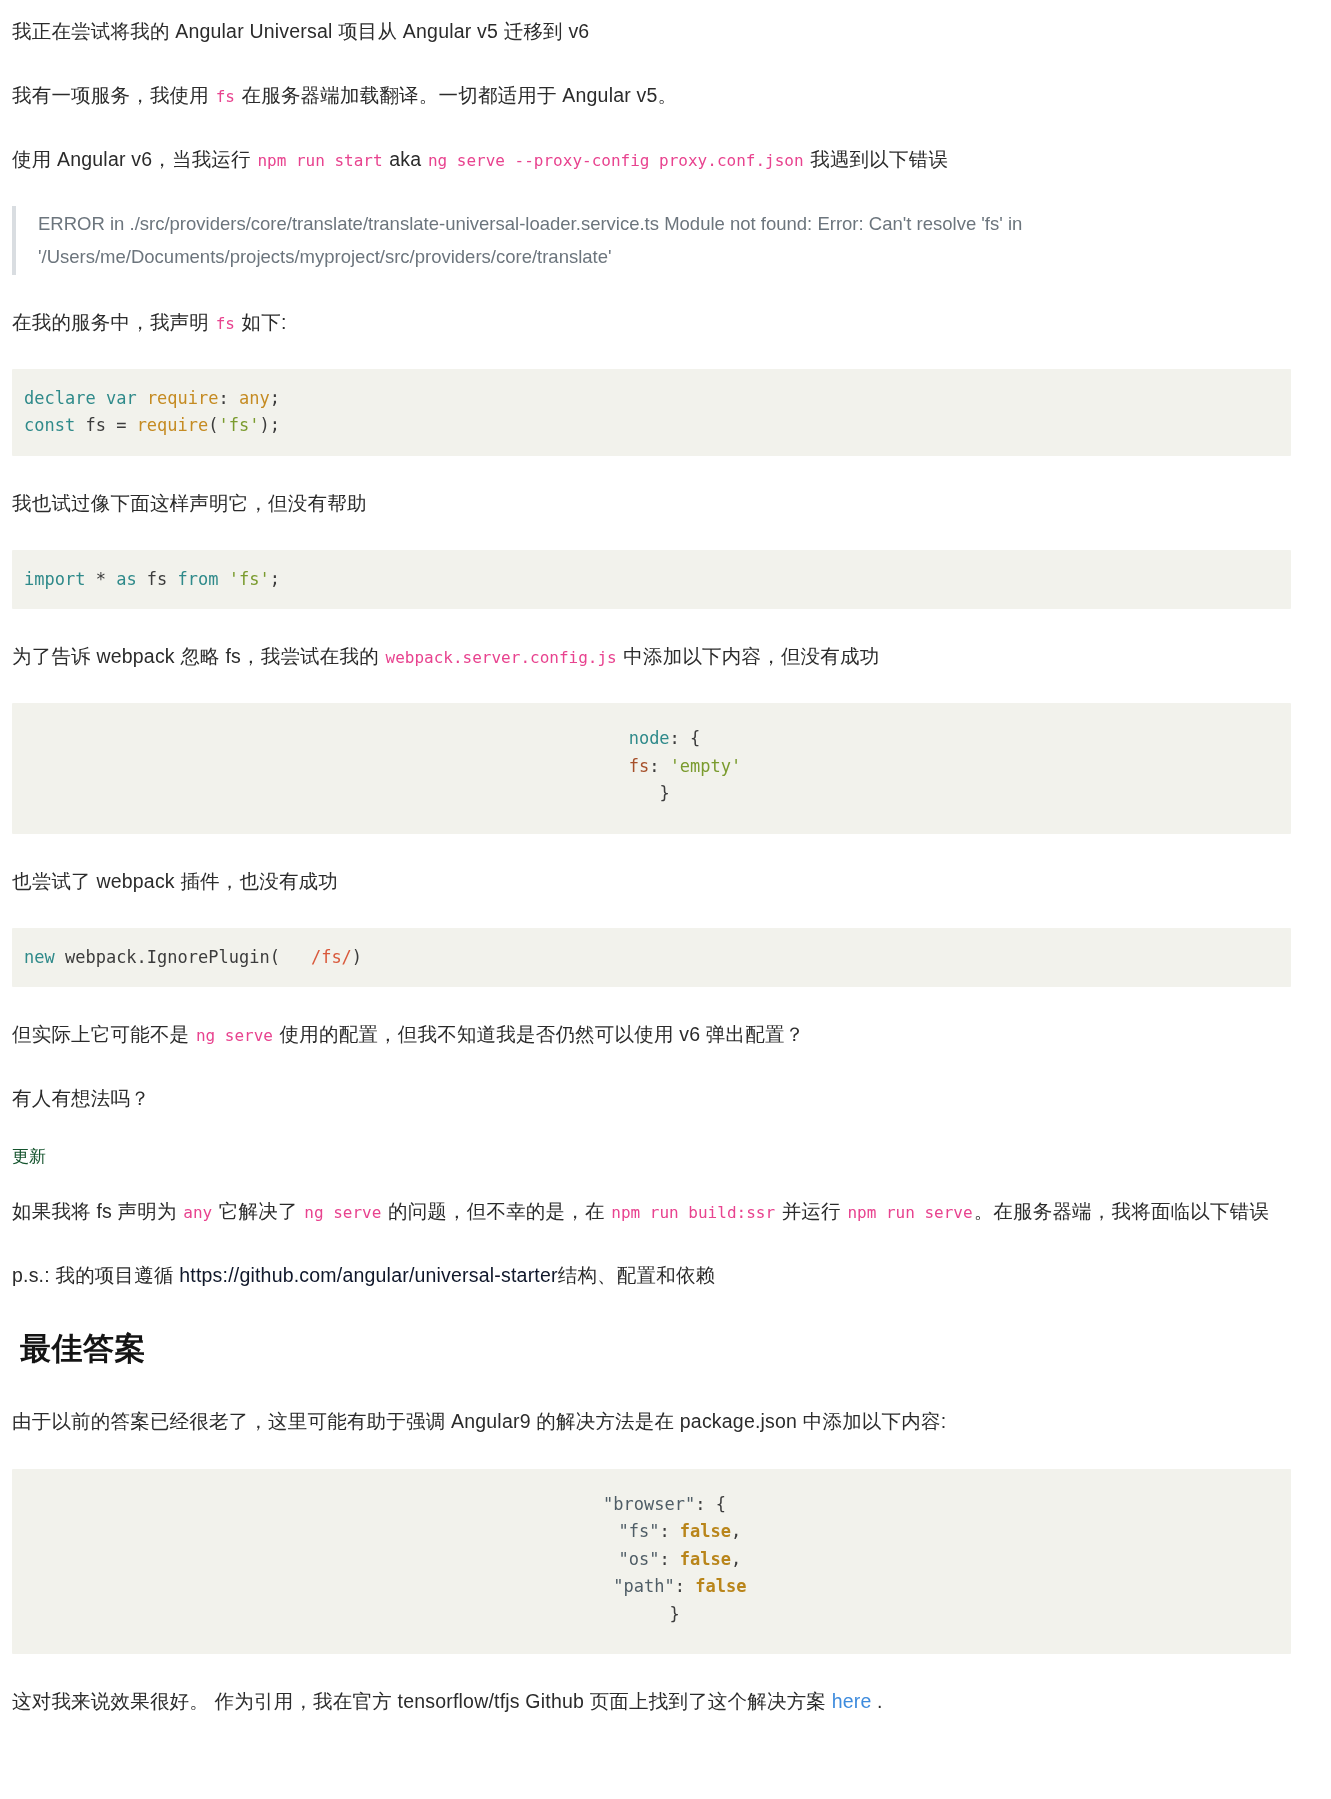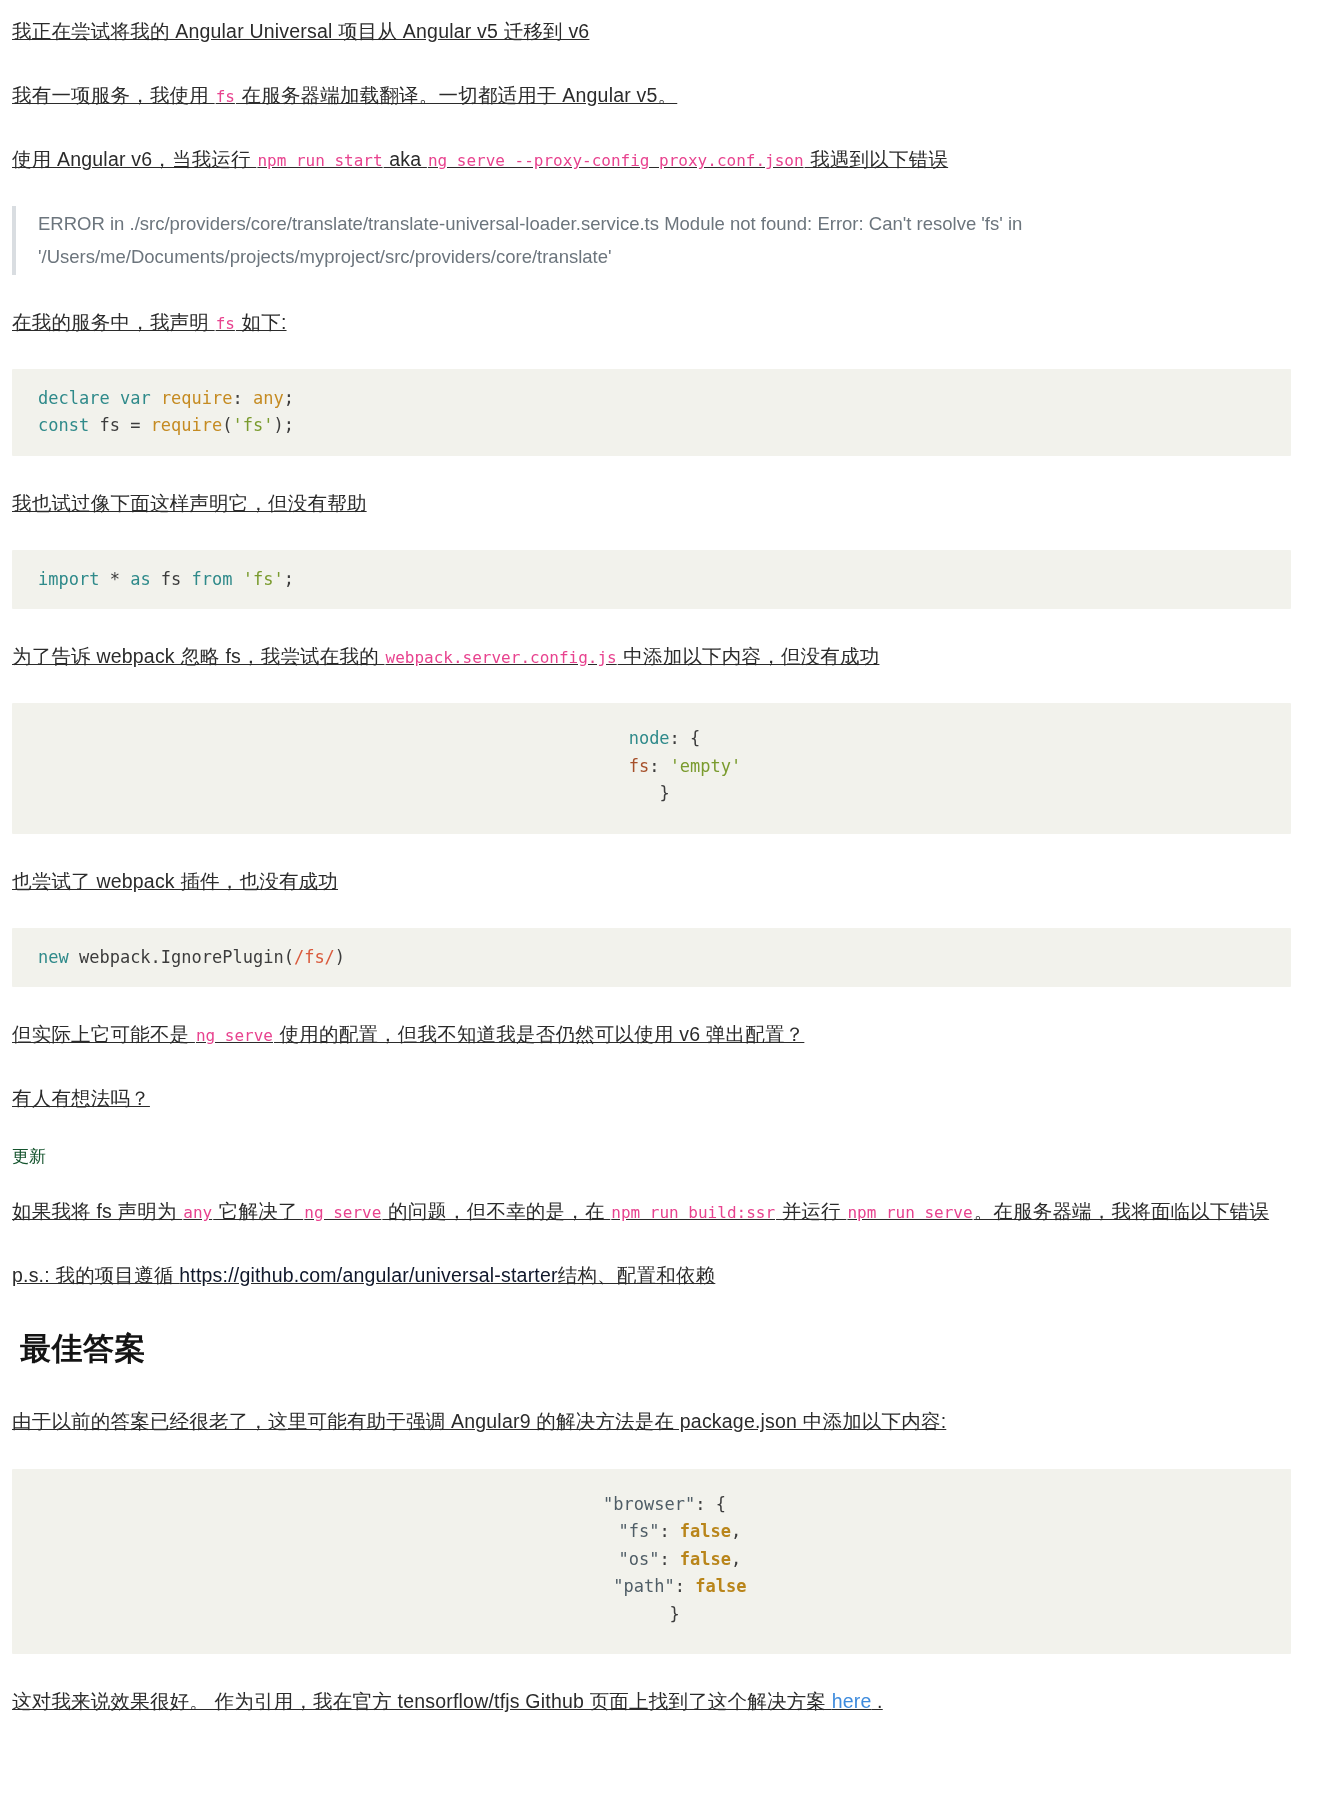--- a/index.html
+++ b/index.html
@@ -19,21 +19,20 @@
     box-sizing: border-box;
     padding: 14px 40px 10px 12px;
     position: relative;
   }
   p.para {
     font-size: 19.5px;
     line-height: 1.75;
     margin: 0 0 30px 0;
     color: #2b2b2b;
     letter-spacing: .2px;
-    text-decoration: underline;
   }
 
   code.inline {
     font-family: "DejaVu Sans Mono", "Liberation Mono", monospace;
     font-size: 16px;
     color: #e8438f;
     background: transparent;
     letter-spacing: 0;
     padding: 0 1px;
   }
@@ -45,37 +44,37 @@
     color: #6c757d;
     font-size: 18.5px;
     line-height: 1.75;
     max-width: 1115px;
   }
   blockquote.note.single { margin-bottom: 26px; }
 
   pre.code {
     background: #f2f2ec;
     margin: 0 0 30px 0;
-    padding: 16px 0 16px 26px;
+    padding: 16px 0 16px 12px;
     font-family: "DejaVu Sans Mono", "Liberation Mono", monospace;
     font-size: 17px;
     line-height: 1.6;
     color: #3c3c3c;
     white-space: pre;
     overflow: hidden;
     border-radius: 1px;
   }
   pre.code.pad-lg { padding: 22px 0 26px 26px; line-height: 1.62; text-align: center; }
 
   .k  { color: #2f8a8a; }   
   .fn { color: #c58b22; }   
   .st { color: #7a9b2e; }   
   .pr { color: #a6502a; }   
   .nm { color: #3c3c3c; }   
-  .rx { color: #d9593b; }   
+  .rx { color: #d9593b; margin-left: 31px; }   
   .bo { color: #b9851a; font-weight: bold; }   
   .kj { color: #4f5d66; }   
 
   h3.sub {
     font-size: 17px;
     font-weight: normal;
     color: #14532d;
     margin: 0 0 26px 0;
   }
   h2.best {

